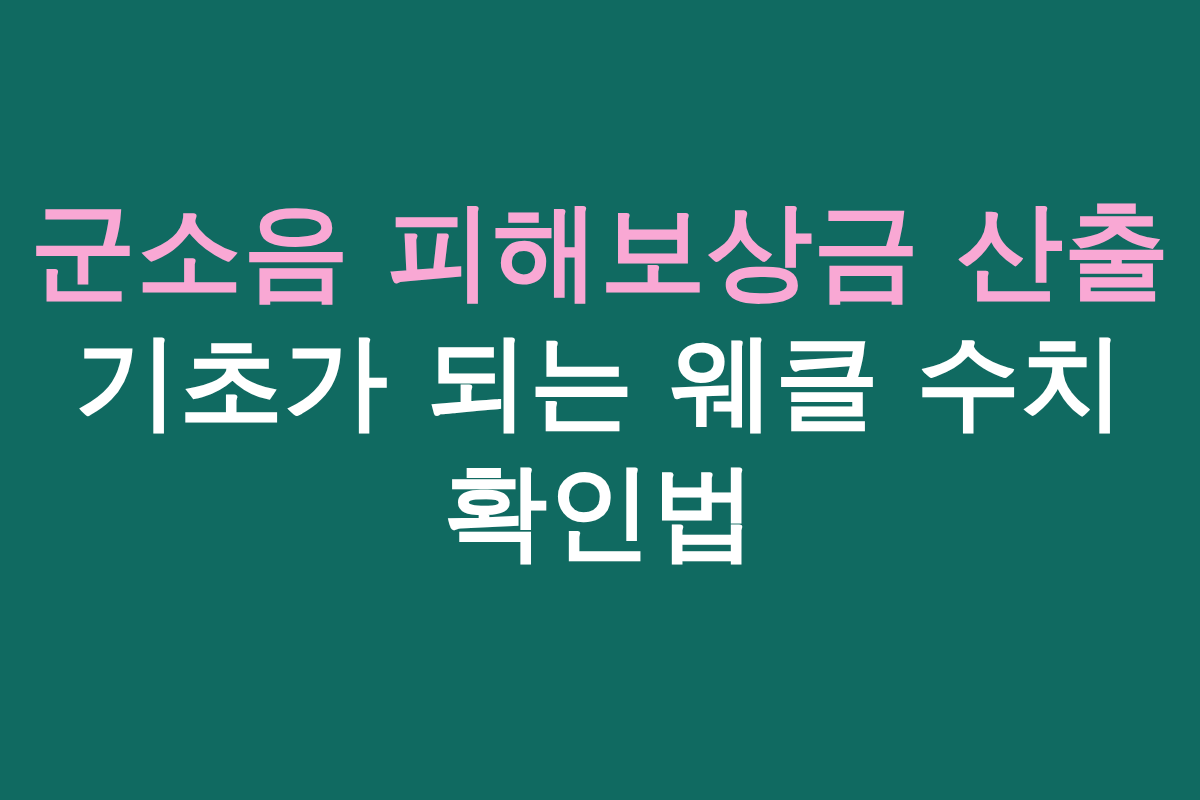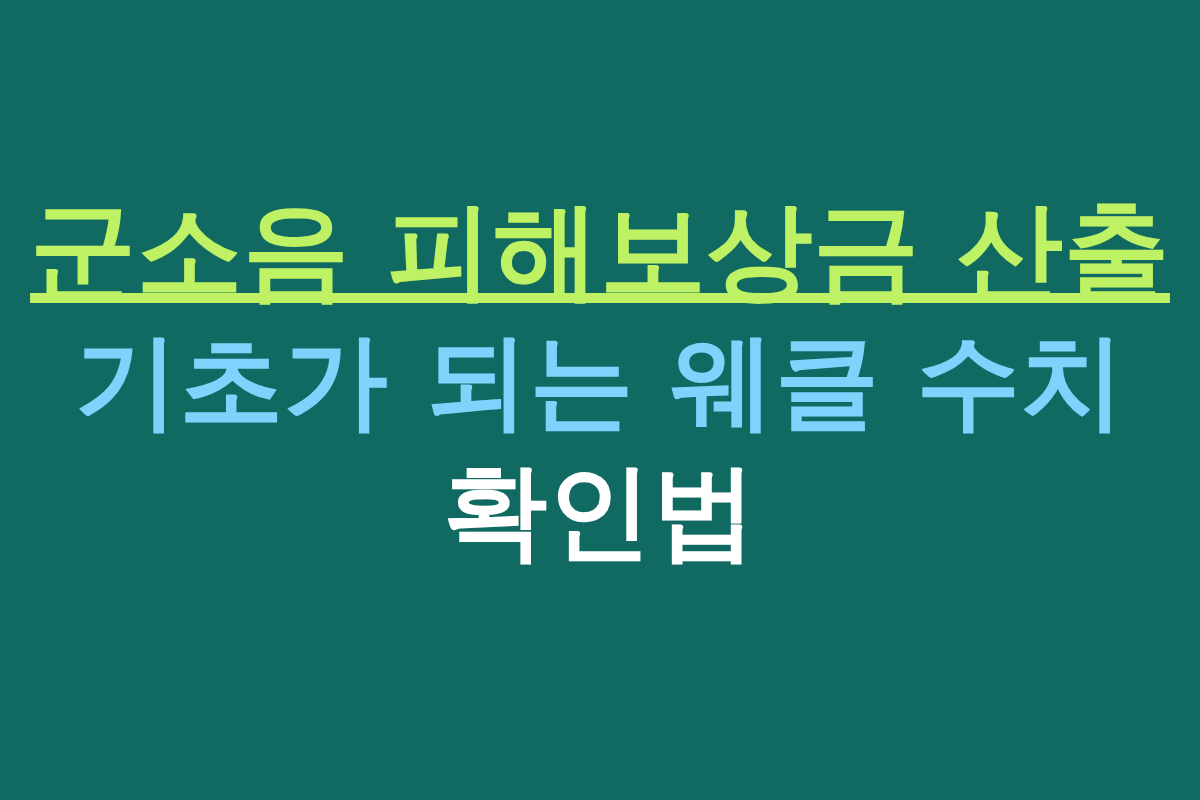--- a/index.html
+++ b/index.html
@@ -52,17 +52,17 @@
   
   .title-line.line-1 { font-size: 106px; }
   .title-line.line-2 { font-size: 104px; }
   .title-line.line-3 { font-size: 104px; }
 </style>
 </head>
 <body>
 
 <div class="thumbnail-card" style="background: rgb(16, 106, 97);">
   <div class="title-block">
-    <span class="title-line line-1" style="color: #bef264; text-decoration: underline;">군소음 피해보상금 산출</span>
-    <span class="title-line line-2" style="color: #7dd3fc;">기초가 되는 웨클 수치</span>
+    <span class="title-line line-1" style="color: #f9a8d4;">군소음 피해보상금 산출</span>
+    <span class="title-line line-2" style="color: #ffffff;">기초가 되는 웨클 수치</span>
     <span class="title-line line-3" style="color: #ffffff;">확인법</span>
   </div>
 </div>
 
 </body></html>

